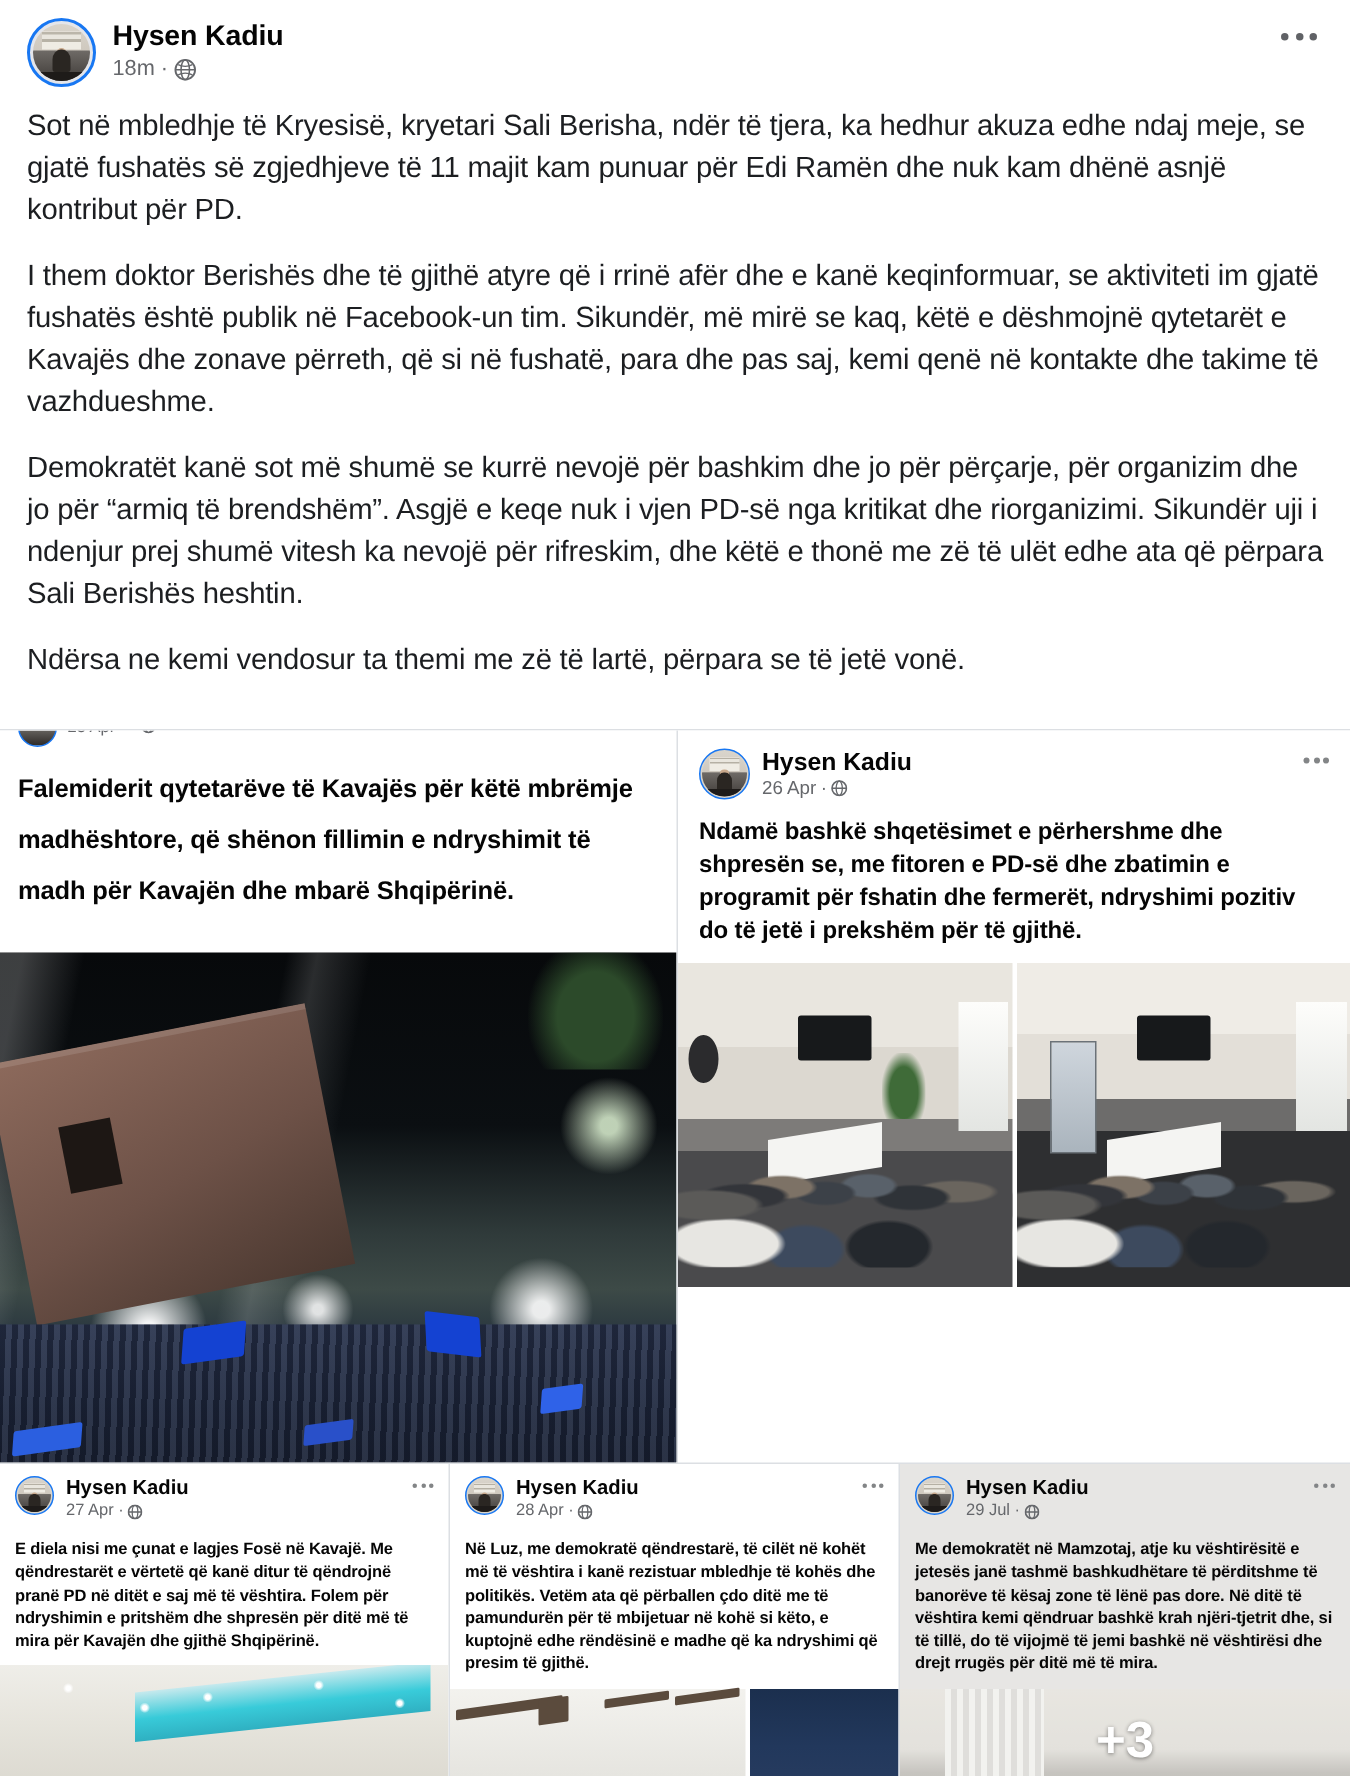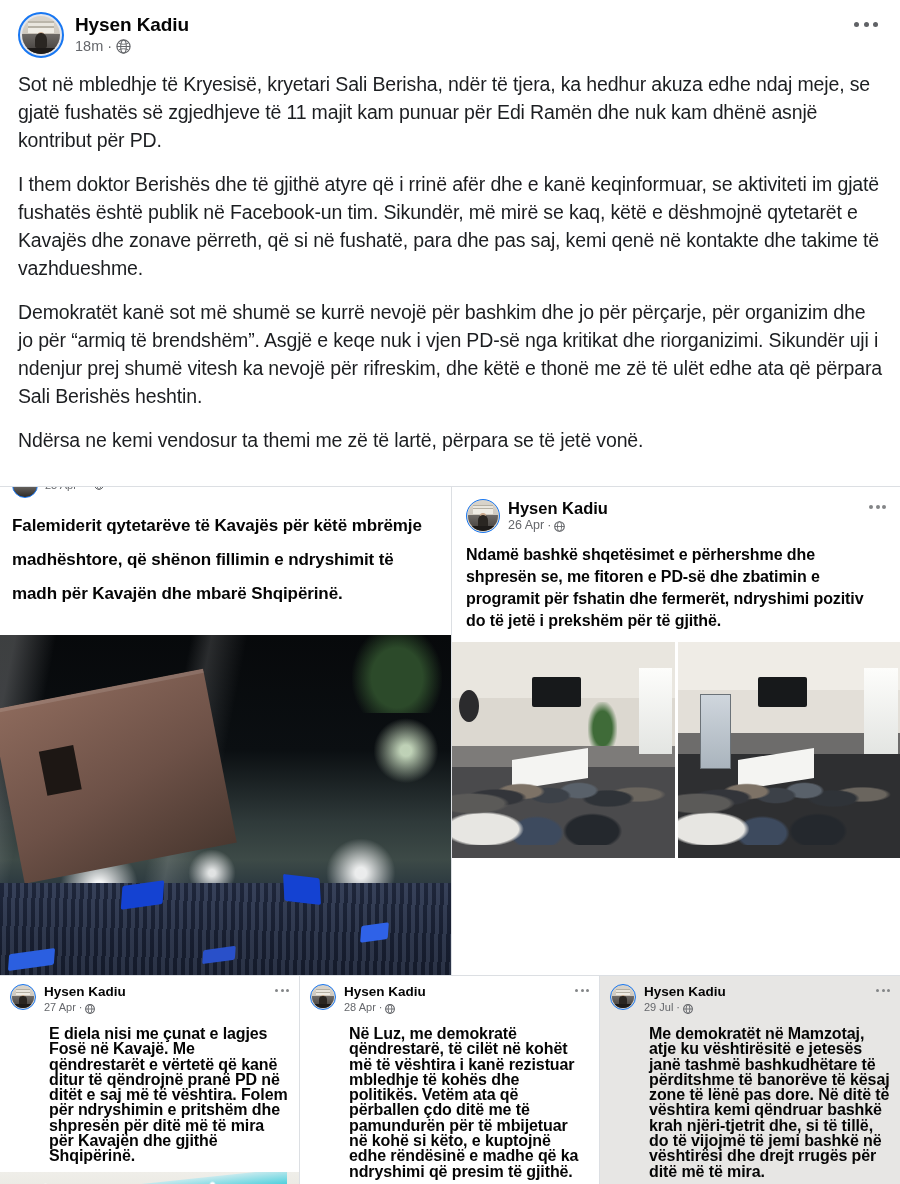--- a/index.html
+++ b/index.html
@@ -432,21 +432,21 @@
   
   .media-pair { display: flex; gap: 3px; }
   .media-pair > div { flex: 1; height: 216px; }
 
   
   .card-c { width: 300px; }
   .card-d { width: 300px; }
   .card-e { width: 300px; background: #e7e6e4; }
 
   .card-c .mini-text, .card-d .mini-text, .card-e .mini-text {
-    font-size: 16px; line-height: 15.3px; margin-left: 39px;
+    font-size: 11px; line-height: 15.3px;
   }
   .row3 { position: relative; }
   .card-e .mini-head, .card-e .mini-text { background: #e7e6e4; }
   .card-d-media { display: flex; gap: 3px; }
   .card-d-media > div { height: 96px; }
 </style>
 </head>
 <body>
 
 <div class="post-card">

